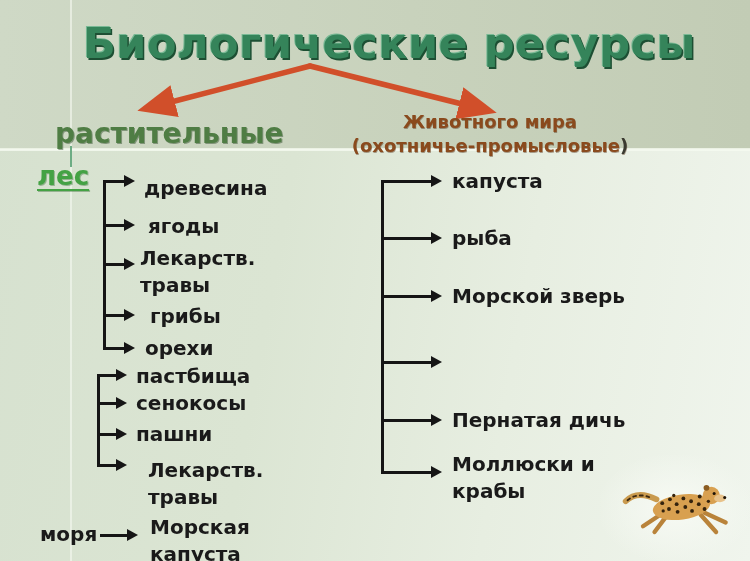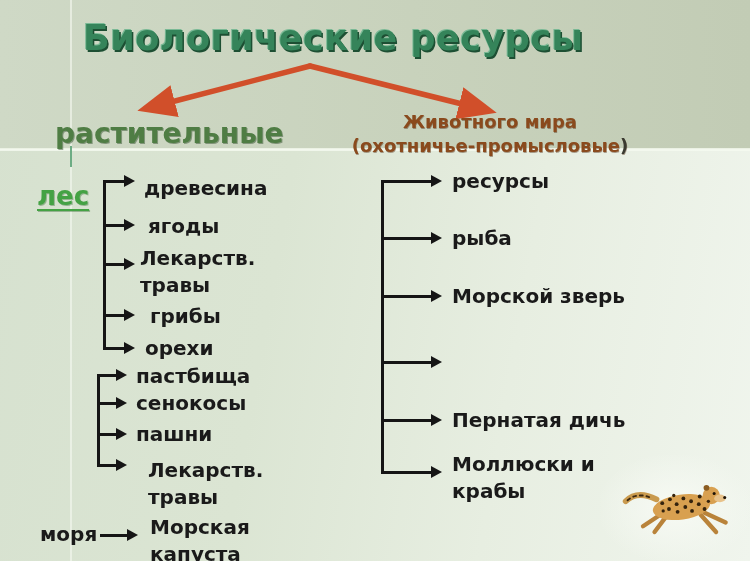--- a/index.html
+++ b/index.html
@@ -16,21 +16,21 @@
   .v-guide{
     position:absolute; left:70px; top:0; width:2px; height:561px;
     background:rgba(243,248,238,.65);
   }
   .h-guide{
     position:absolute; left:0; top:149px; width:750px; height:2px;
     background:rgba(245,250,240,.8);
   }
   .title{
     position:absolute; left:83px; top:18px; margin:0;
-    font-size:35px; font-weight:bold; letter-spacing:.5px;
+    font-size:43px; font-weight:bold; letter-spacing:.5px;
     color:#35845a;
     text-shadow:1.5px 1.5px 0 #1d4f33, -1px -1px 0 #79b995;
     white-space:nowrap;
   }
   .left-heading{
     position:absolute; left:55px; top:117px;
     font-size:28px; font-weight:bold; color:#4f7d44;
     text-shadow:1px 1px 0 rgba(40,70,35,.45);
     white-space:nowrap;
   }
@@ -39,21 +39,21 @@
     text-align:center; color:#8a4a1d; font-weight:bold;
     font-size:18px; line-height:24px;
     text-shadow:.5px .5px 0 rgba(70,30,5,.4);
   }
   .right-heading .paren{color:#3a3a30;}
   .forest-link{
     position:absolute; left:37px; top:161px;
     font-size:26px; font-weight:bold; color:#44a244;
     text-decoration:underline; text-underline-offset:4px;
     text-shadow:1px 1px 0 rgba(25,90,25,.35);
-    white-space:nowrap; cursor:pointer;margin-top:20px;
+    white-space:nowrap; cursor:pointer;
   }
   .group-label{
     position:absolute; font-size:20px; font-weight:bold; color:#1a1a1a;
   }
   .item{
     position:absolute; font-size:20px; font-weight:bold; color:#1a1a1a;
     line-height:26px; white-space:nowrap;
   }
   .item.wrap{white-space:normal; line-height:27px;}
   .vline{position:absolute; width:3px; background:#151515;}
@@ -137,21 +137,21 @@
   <div class="item wrap" style="left:150px; top:514px; width:110px;">Морская капуста</div>
 
   <div class="vline" style="left:381px; top:181px; height:293px;"></div>
   <div class="harrow" style="left:381px; top:180px; width:51px;"></div>
   <div class="harrow" style="left:381px; top:237px; width:51px;"></div>
   <div class="harrow" style="left:381px; top:295px; width:51px;"></div>
   <div class="harrow" style="left:381px; top:361px; width:51px;"></div>
   <div class="harrow" style="left:381px; top:419px; width:51px;"></div>
   <div class="harrow" style="left:381px; top:471px; width:51px;"></div>
 
-  <div class="item" style="left:452px; top:168px;">ресурсы</div>
+  <div class="item" style="left:452px; top:168px;">капуста</div>
   <div class="item" style="left:452px; top:225px;">рыба</div>
   <div class="item" style="left:452px; top:283px;">Морской зверь</div>
   <div class="item" style="left:452px; top:407px;">Пернатая дичь</div>
   <div class="item wrap" style="left:452px; top:451px; width:150px;">Моллюски и крабы</div>
 
   <div class="cheetah-backdrop"></div>
   <svg class="cheetah" width="125" height="80" viewBox="0 0 130 82">
     <g stroke-linecap="round">
       <path d="M8 34 Q20 22 40 32" fill="none" stroke="#c99a4e" stroke-width="6"></path>
       <path d="M10 33 Q20 24 36 31" fill="none" stroke="#3a2710" stroke-width="2" stroke-dasharray="3 4"></path>

